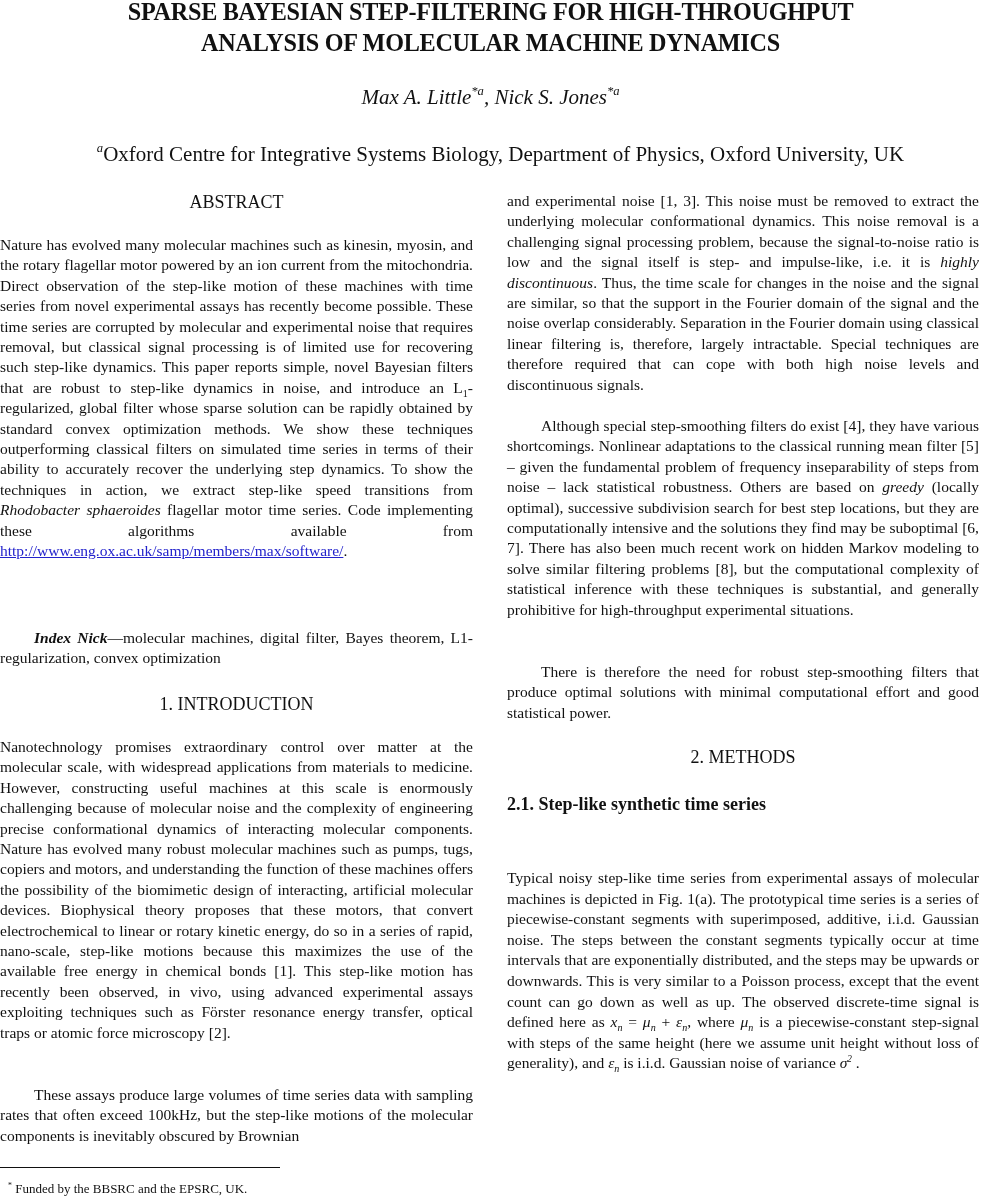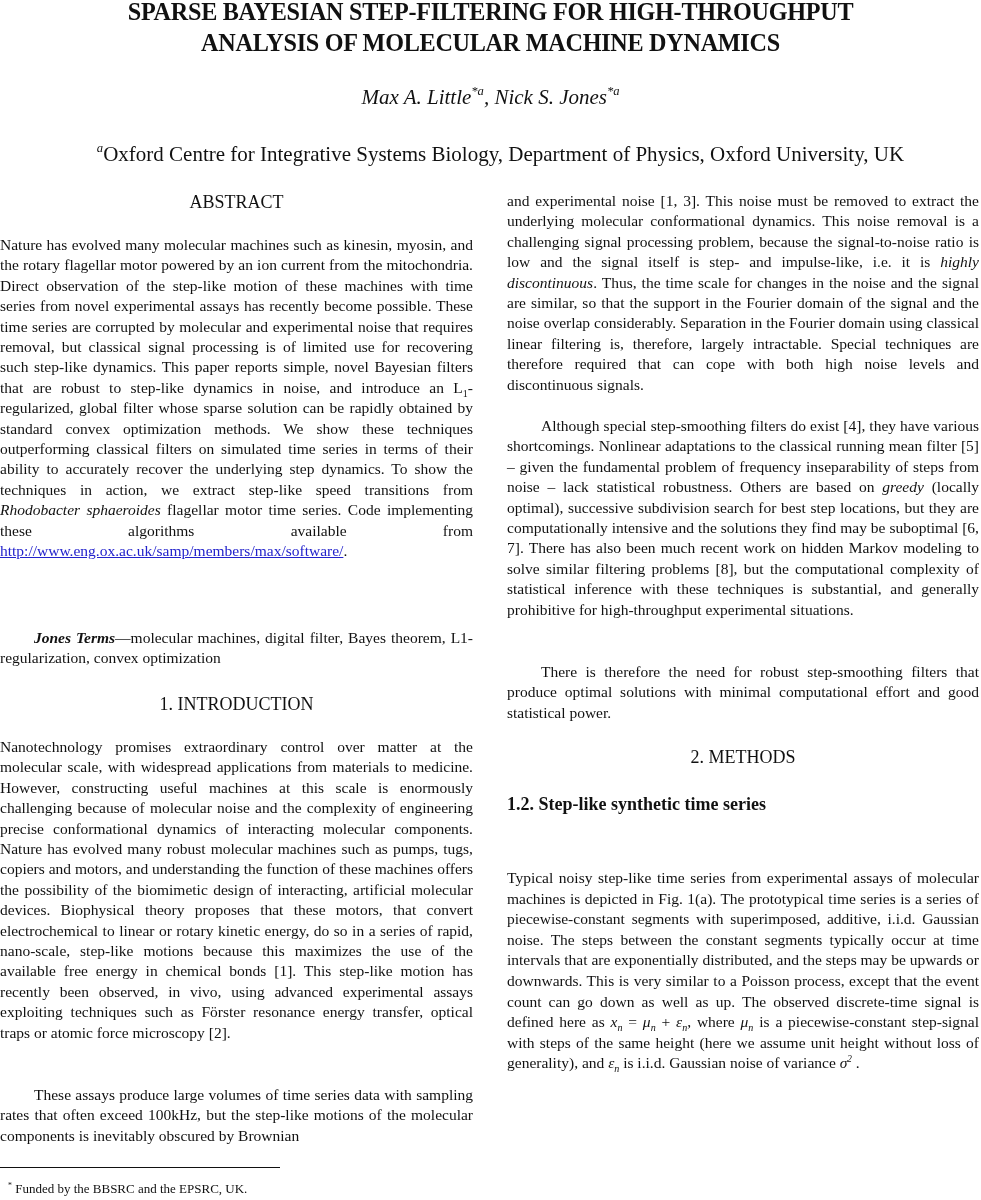--- a/index.html
+++ b/index.html
@@ -56,21 +56,21 @@
 </div>
 
 <div class="col col-left">
   <div class="heading" style="left:0; width:473px; top:191px;">ABSTRACT</div>
 
   <div class="para" style="left:0; width:473px; top:235px;">
     <span>Nature has evolved many molecular machines such as kinesin, myosin, and the rotary flagellar motor powered by an ion current from the mitochondria. Direct observation of the step-like motion of these machines with time series from novel experimental assays has recently become possible. These time series are corrupted by molecular and experimental noise that requires removal, but classical signal processing is of limited use for recovering such step-like dynamics. This paper reports simple, novel Bayesian filters that are robust to step-like dynamics in noise, and introduce an L</span><sub>1</sub><span>-regularized, global filter whose sparse solution can be rapidly obtained by standard convex optimization methods. We show these techniques outperforming classical filters on simulated time series in terms of their ability to accurately recover the underlying step dynamics. To show the techniques in action, we extract step-like speed transitions from </span><i>Rhodobacter sphaeroides</i><span> flagellar motor time series. Code implementing these algorithms available from </span><span class="link">http://www.eng.ox.ac.uk/samp/members/max/software/</span><span>.</span>
   </div>
 
   <div class="para indent" style="left:0; width:473px; top:628px;">
-    <b><i>Jones Terms</i></b><span>—</span><span>molecular machines, digital filter, Bayes theorem, L1-regularization, convex optimization</span>
+    <b><i>Index Nick</i></b><span>—</span><span>molecular machines, digital filter, Bayes theorem, L1-regularization, convex optimization</span>
   </div>
 
   <div class="heading" style="left:0; width:473px; top:693px;">1. INTRODUCTION</div>
 
   <div class="para" style="left:0; width:473px; top:737px;">Nanotechnology promises extraordinary control over matter at the molecular scale, with widespread applications from materials to medicine. However, constructing useful machines at this scale is enormously challenging because of molecular noise and the complexity of engineering precise conformational dynamics of interacting molecular components. Nature has evolved many robust molecular machines such as pumps, tugs, copiers and motors, and understanding the function of these machines offers the possibility of the biomimetic design of interacting, artificial molecular devices. Biophysical theory proposes that these motors, that convert electrochemical to linear or rotary kinetic energy, do so in a series of rapid, nano-scale, step-like motions because this maximizes the use of the available free energy in chemical bonds [1]. This step-like motion has recently been observed, in vivo, using advanced experimental assays exploiting techniques such as Förster resonance energy transfer, optical traps or atomic force microscopy [2].</div>
 
   <div class="para indent" style="left:0; width:473px; top:1085px;">These assays produce large volumes of time series data with sampling rates that often exceed 100kHz, but the step-like motions of the molecular components is inevitably obscured by Brownian</div>
 
   <div class="footrule"></div>
   <div class="footnote">
@@ -84,18 +84,18 @@
   </div>
 
   <div class="para indent" style="left:0; width:472px; top:416px;">
     <span>Although special step-smoothing filters do exist [4], they have various shortcomings. Nonlinear adaptations to the classical running mean filter [5] – given the fundamental problem of frequency inseparability of steps from noise – lack statistical robustness. Others are based on </span><i>greedy</i><span> (locally optimal), successive subdivision search for best step locations, but they are computationally intensive and the solutions they find may be suboptimal [6, 7]. There has also been much recent work on hidden Markov modeling to solve similar filtering problems [8], but the computational complexity of statistical inference with these techniques is substantial, and generally prohibitive for high-throughput experimental situations.</span>
   </div>
 
   <div class="para indent" style="left:0; width:472px; top:662px;">There is therefore the need for robust step-smoothing filters that produce optimal solutions with minimal computational effort and good statistical power.</div>
 
   <div class="heading" style="left:0; width:472px; top:746px;">2. METHODS</div>
 
-  <div class="subheading" style="left:0; top:793px;">1.2. Step-like synthetic time series</div>
+  <div class="subheading" style="left:0; top:793px;">2.1. Step-like synthetic time series</div>
 
   <div class="para" style="left:0; width:472px; top:835px; line-height:20.6px;margin-top:33px;">
     <span>Typical noisy step-like time series from experimental assays of molecular machines is depicted in Fig. 1(a). The prototypical time series is a series of piecewise-constant segments with superimposed, additive, i.i.d. Gaussian noise. The steps between the constant segments typically occur at time intervals that are exponentially distributed, and the steps may be upwards or downwards. This is very similar to a Poisson process, except that the event count can go down as well as up. The observed discrete-time signal is defined here as </span><span class="math"><span>x</span><sub>n</sub><span style="font-style:normal"> = </span><span>μ</span><sub>n</sub><span style="font-style:normal"> + </span><span>ε</span><sub>n</sub></span><span>, where </span><span class="math"><span>μ</span><sub>n</sub></span><span> is a piecewise-constant step-signal with steps of the same height (here we assume unit height without loss of generality), and </span><span class="math"><span>ε</span><sub>n</sub></span><span> is i.i.d. Gaussian noise of variance </span><span class="math"><span>σ</span><sup>2</sup></span><span> .</span>
   </div>
 </div>
 
 </body></html>

